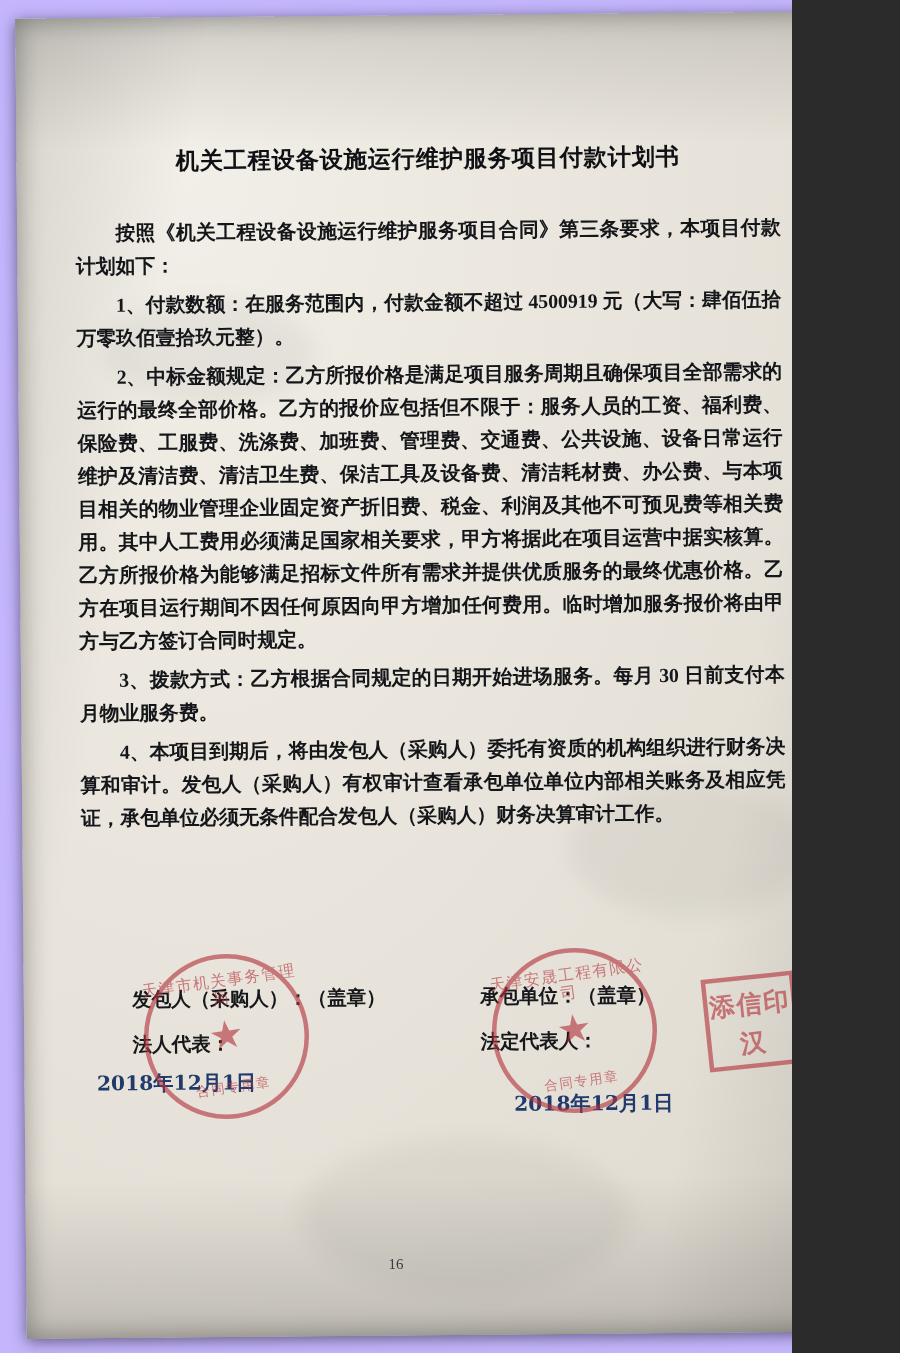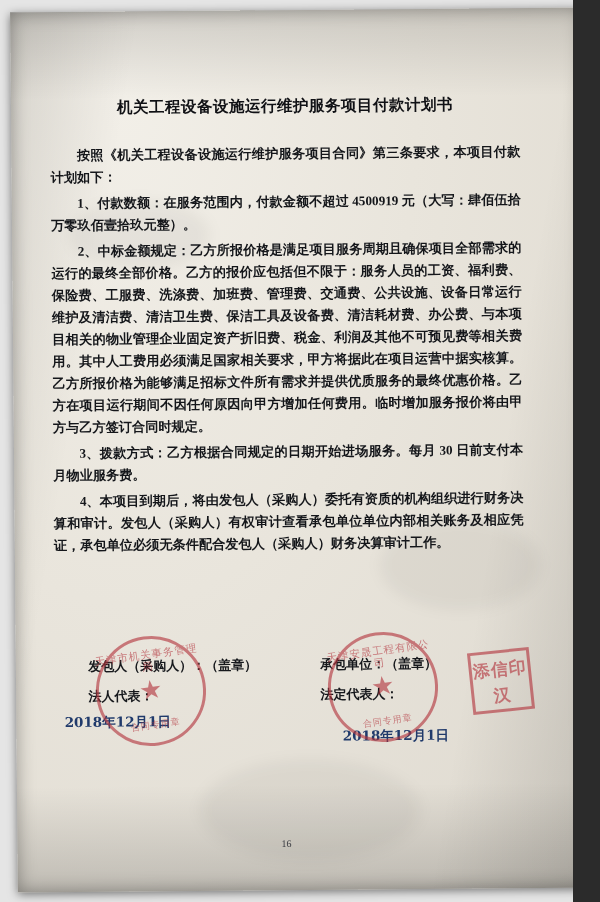--- a/index.html
+++ b/index.html
@@ -2,24 +2,24 @@
 <html><head>
 <meta charset="utf-8">
 <style>
   html, body {
     margin: 0;
     padding: 0;
     background: #2b2b2b;
   }
   .page {
     position: relative;
-    width: 573px;
+    width: 528px;
     height: 902px;
     overflow: hidden;
-    background: #e5e5e5;
+    background: #c4b5fd;
     font-family: "Liberation Serif", "DejaVu Serif", serif;
   }
   
   .paper {
     position: absolute;
     left: 14px;
     top: 10px;
     width: 572px;
     height: 880px;
     background:

